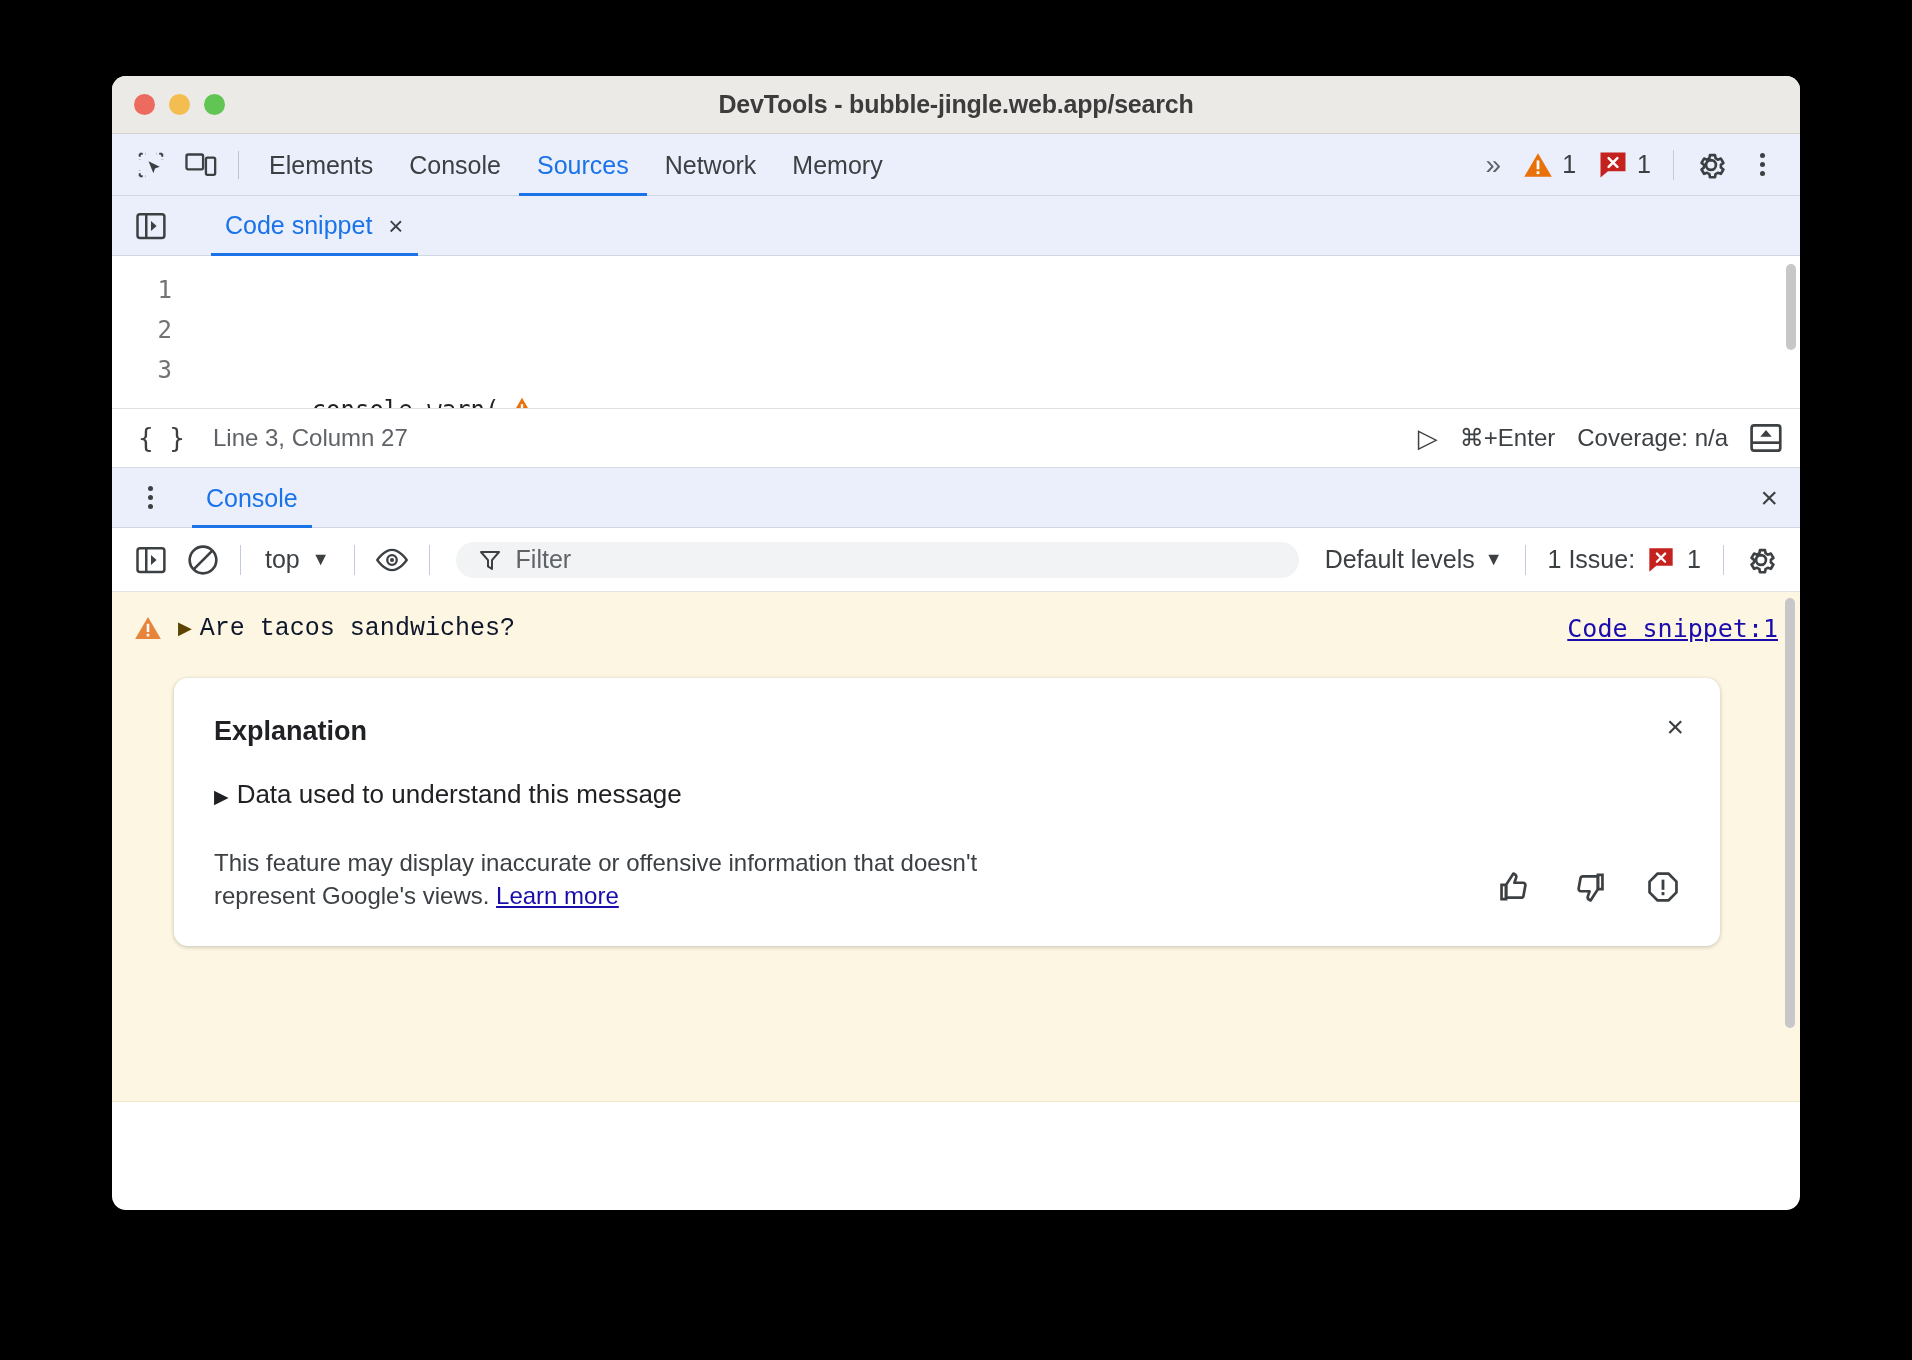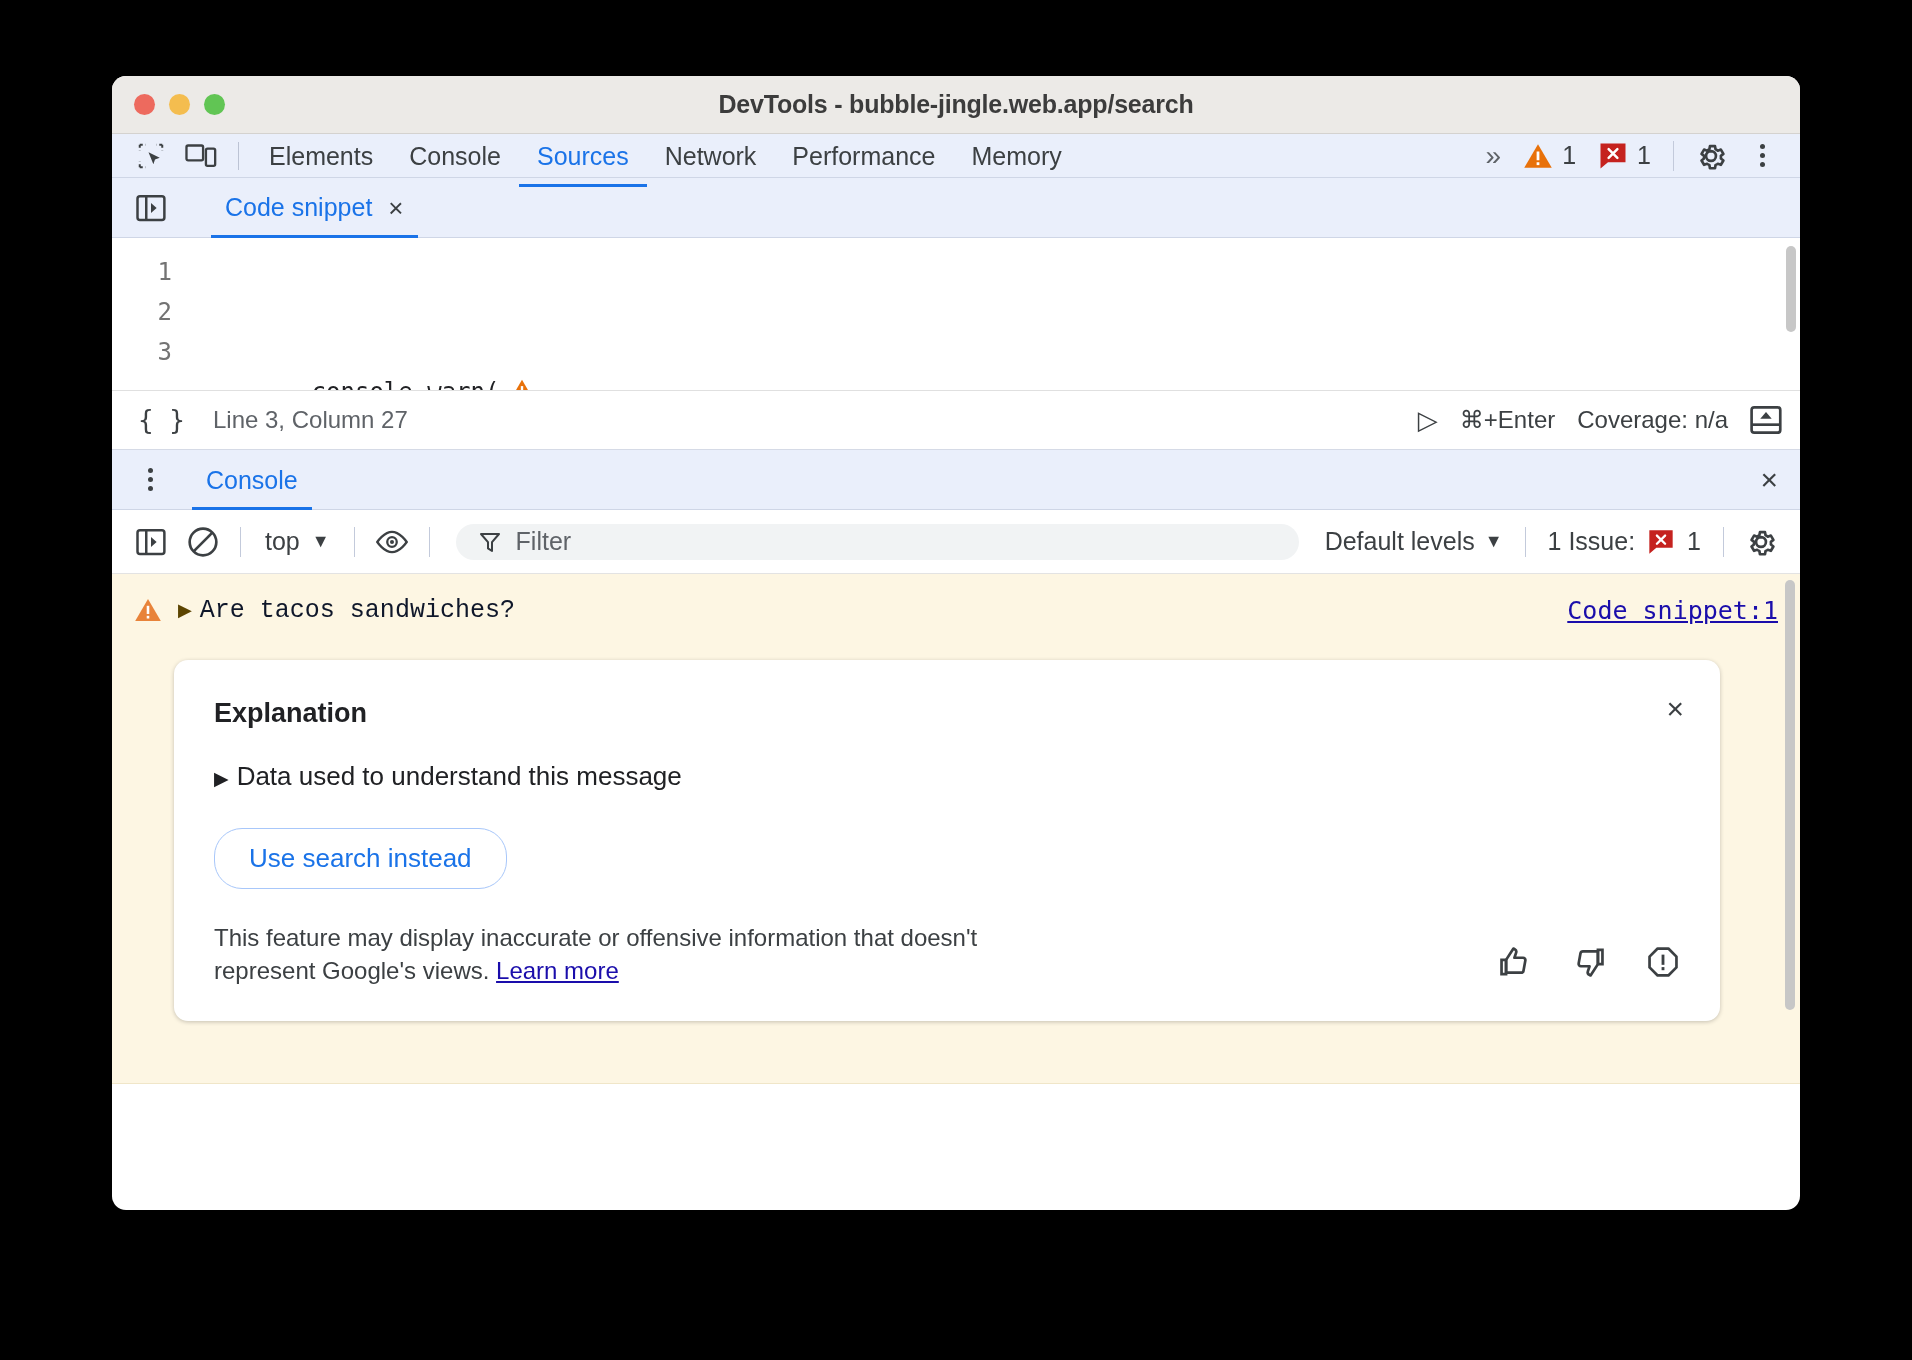--- a/index.html
+++ b/index.html
@@ -48,21 +48,21 @@
     left: 0; right: 0;
     text-align: center;
     font-size: 25px;
     font-weight: bold;
     color: #3c3c3c;
     letter-spacing: -0.2px;
   }
 
   
   .main-tabbar {
-    height: 44px;
+    height: 62px;
     background: #eaeffb;
     display: flex;
     align-items: center;
     border-bottom: 1px solid #cfd6e6;
     padding-left: 14px;
   }
   .icon-btn {
     width: 50px; height: 46px;
     display: flex; align-items: center; justify-content: center;
     cursor: pointer;
@@ -410,21 +410,20 @@
         <rect x="1.2" y="2.5" width="13.5" height="12" rx="1.3" stroke="#3c4043" stroke-width="1.9" fill="none"></rect>
         <rect x="17" y="5" width="7.5" height="14" rx="1.3" stroke="#3c4043" stroke-width="1.9" fill="none"></rect>
       </svg>
     </div>
     <div class="tabbar-sep"></div>
 
     <div class="panel-tab">Elements</div>
     <div class="panel-tab">Console</div>
     <div class="panel-tab active">Sources</div>
     <div class="panel-tab">Network</div>
-    <div class="panel-tab">Performance</div>
     <div class="panel-tab">Memory</div>
 
     <div class="tabbar-right">
       <div class="chev-more">»</div>
       <div class="badge-group">
         <svg width="30" height="28" viewBox="0 0 24 22">
           <path d="M12 1.6L23 20.4H1L12 1.6z" fill="#e8710a"></path>
           <rect x="10.9" y="7.4" width="2.2" height="7" fill="#fff"></rect>
           <rect x="10.9" y="16" width="2.2" height="2.3" fill="#fff"></rect>
         </svg>
@@ -581,21 +580,20 @@
         <span class="warn-msg">Are tacos sandwiches?</span>
         <span class="source-link">Code snippet:1</span>
       </div>
 
       <div class="explain-card">
         <div class="card-close">×</div>
         <div class="card-title">Explanation</div>
         <div class="card-disclosure">
           <span class="tri">▶</span><span>Data used to understand this message</span>
         </div>
-        <div class="pill-btn">Use search instead</div>
         <div class="card-footer">
           <div class="disclaimer">
             <span>This feature may display inaccurate or offensive information that doesn't represent Google's views.</span>
             <a>Learn more</a>
           </div>
           <div class="feedback">
             <span>
               <svg width="34" height="34" viewBox="0 0 24 24">
                 <path d="M2.5 10.5h3.2v10H2.5z" fill="none" stroke="#3c4043" stroke-width="1.9"></path>
                 <path d="M5.7 10.5l5.2-8 .9.45c.9.45 1.3 1.5 1 2.45l-1.2 3.6h6.1c1 0 1.8.9 1.6 1.9l-1.3 7.2c-.15.85-.9 1.45-1.75 1.45H5.7v-9.05z" fill="none" stroke="#3c4043" stroke-width="1.9" stroke-linejoin="round"></path>

